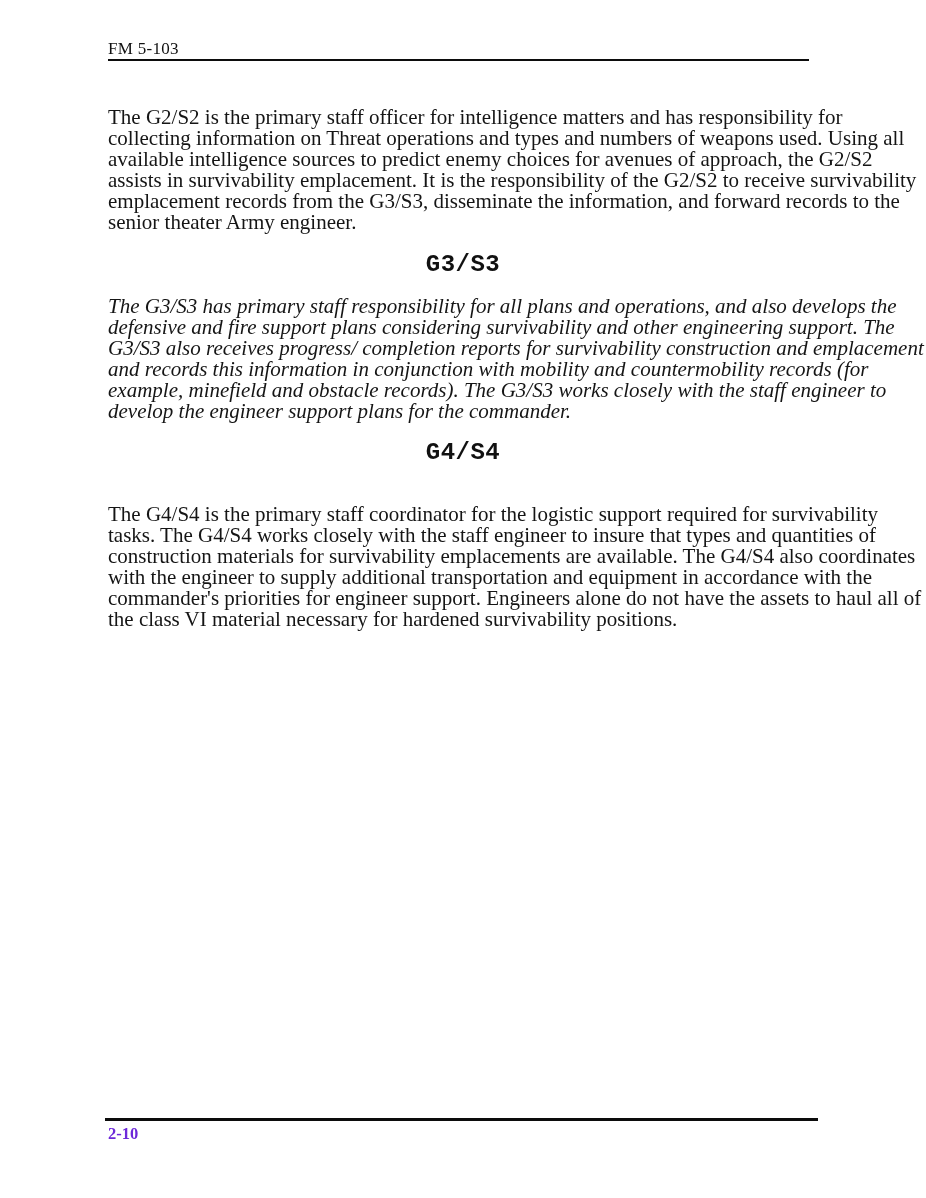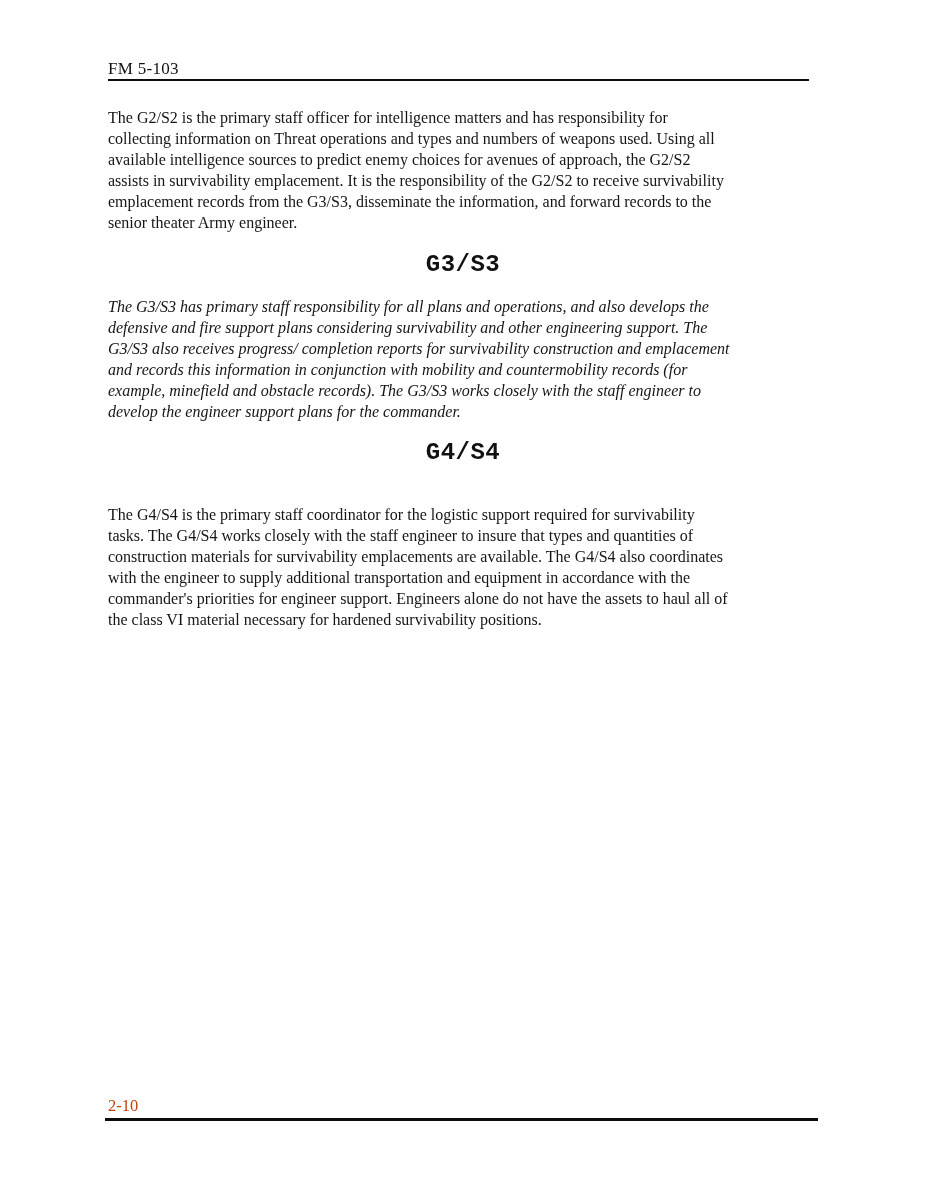--- a/index.html
+++ b/index.html
@@ -11,35 +11,35 @@
     position: relative;
     width: 926px;
     height: 1198px;
     background: #ffffff;
     overflow: hidden;
     font-family: "Liberation Serif", serif;
     color: #000000;
   }
   .page-header {
     position: absolute;
-    top: 60px;
+    top: 40px;
     left: 108px;
     width: 701px;
     font-size: 17px;
     line-height: 18px;
     letter-spacing: 0.3px;
     padding-bottom: 1px;
     border-bottom: 2px solid #0c0c0c;
     color: #111111;
   }
   .body-para {
     position: absolute;
     left: 108px;
     width: 716px;
-    font-size: 16px;
+    font-size: 21px;
     line-height: 21px;
     white-space: pre;
     color: #151515;
   }
   .para-g2s2 { top: 107px; }
   .para-g3s3 { top: 296px; font-style: italic; }
   .para-g4s4 { top: 484px; margin-top: 20px; }
   .section-heading {
     position: absolute;
     left: 108px;
@@ -57,25 +57,26 @@
   .footer-rule {
     position: absolute;
     top: 1118px;
     left: 105px;
     width: 713px;
     height: 3px;
     background: #0c0c0c;
   }
   .footer-page-number {
     position: absolute;
-    top: 1096px;
+    top: 1124px;
     left: 108px;
     font-size: 16.5px;
     line-height: 20px;
-    color: #c2410c;
+    color: #6d28d9;
+    font-weight: bold;
   }
 </style>
 </head>
 <body>
 
 <div class="page">
 
   <div class="page-header">FM 5-103</div>
 
   <div class="body-para para-g2s2">The G2/S2 is the primary staff officer for intelligence matters and has responsibility for

